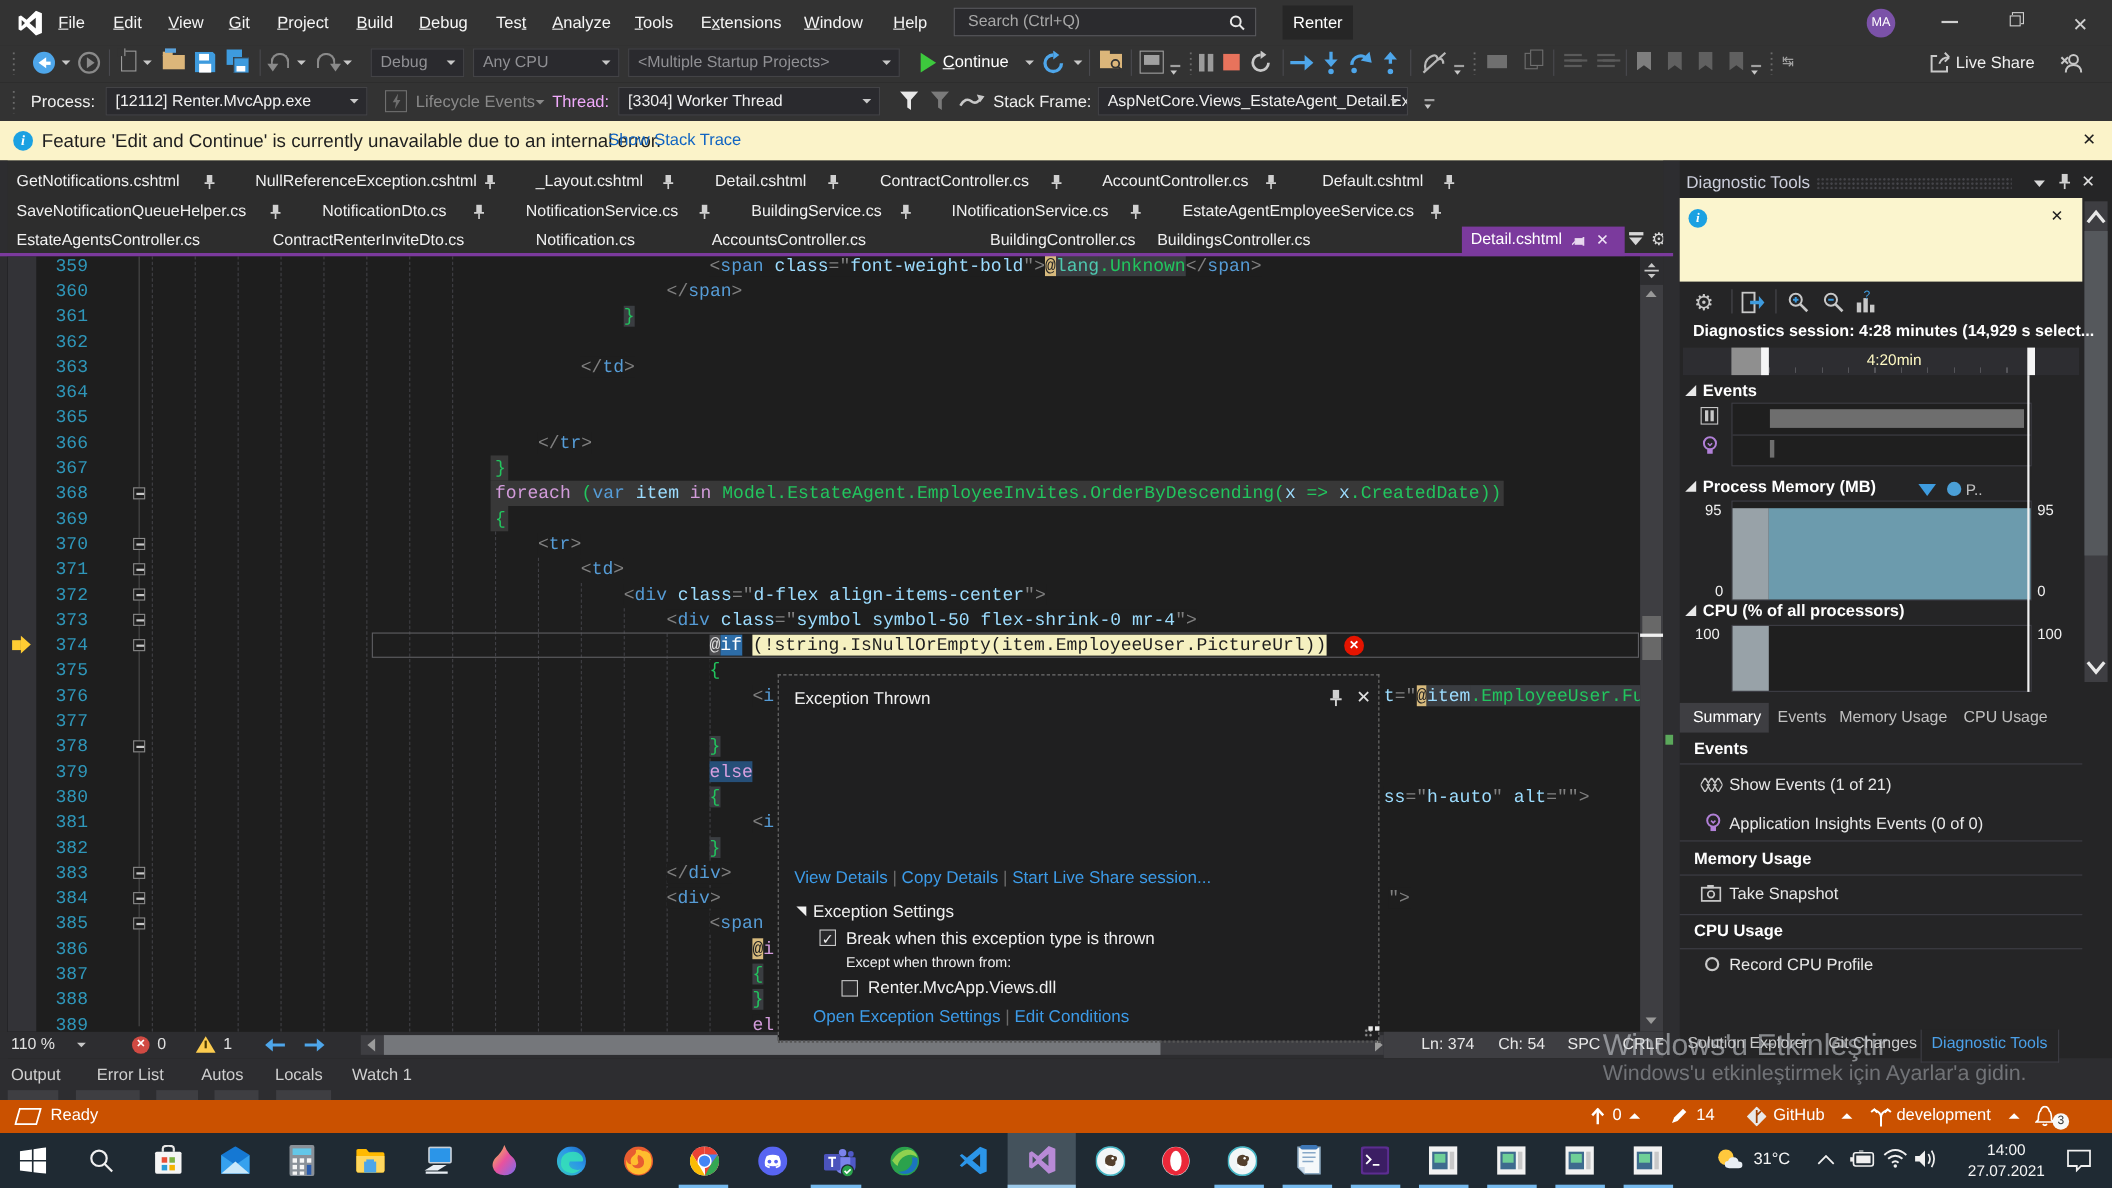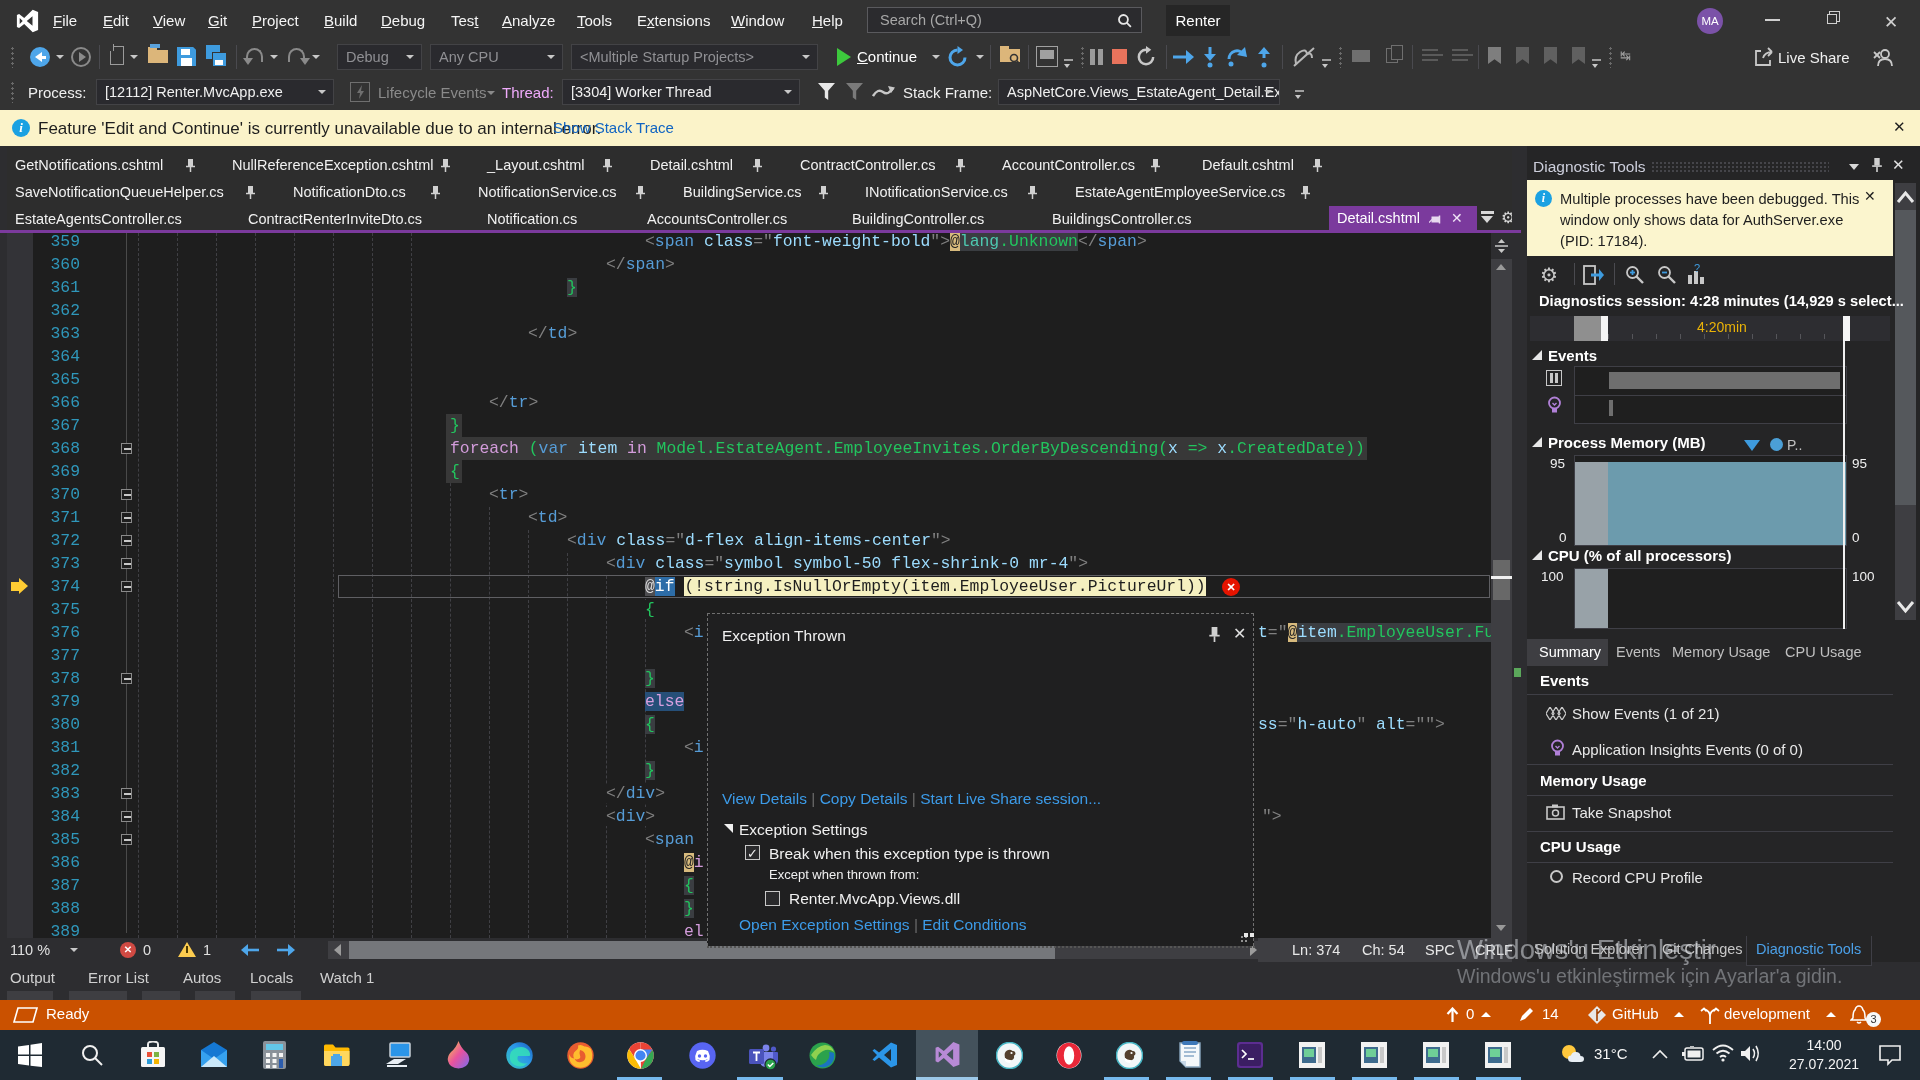--- a/index.html
+++ b/index.html
@@ -233,21 +233,21 @@
 <span class="abs" style="left:15px;top:184px">SaveNotificationQueueHelper.cs</span>
 <span class="abs" style="left:293px;top:184px">NotificationDto.cs</span>
 <span class="abs" style="left:478px;top:184px">NotificationService.cs</span>
 <span class="abs" style="left:683px;top:184px">BuildingService.cs</span>
 <span class="abs" style="left:865px;top:184px">INotificationService.cs</span>
 <span class="abs" style="left:1075px;top:184px">EstateAgentEmployeeService.cs</span>
 <span class="abs" style="left:15px;top:211px">EstateAgentsController.cs</span>
 <span class="abs" style="left:248px;top:211px">ContractRenterInviteDto.cs</span>
 <span class="abs" style="left:487px;top:211px">Notification.cs</span>
 <span class="abs" style="left:647px;top:211px">AccountsController.cs</span>
-<span class="abs" style="left:852px;top:211px">BuildingController.cs</span>
+<span class="abs" style="left:900px;top:211px">BuildingController.cs</span>
 <span class="abs" style="left:1052px;top:211px">BuildingsController.cs</span>
 <svg class="abs" style="left:185px;top:159px" width="11" height="13" viewBox="0 0 11 13">
       <rect x="3" y="0" width="5" height="7" fill="#D0D0D0"></rect>
       <line x1="1" y1="7.5" x2="10" y2="7.5" stroke="#D0D0D0" stroke-width="1.5"></line>
       <line x1="5.5" y1="8" x2="5.5" y2="13" stroke="#D0D0D0" stroke-width="1.5"></line>
     </svg>
 <svg class="abs" style="left:440px;top:159px" width="11" height="13" viewBox="0 0 11 13">
       <rect x="3" y="0" width="5" height="7" fill="#D0D0D0"></rect>
       <line x1="1" y1="7.5" x2="10" y2="7.5" stroke="#D0D0D0" stroke-width="1.5"></line>
       <line x1="5.5" y1="8" x2="5.5" y2="13" stroke="#D0D0D0" stroke-width="1.5"></line>
@@ -510,21 +510,20 @@
 <div class="abs caret" style="left:1849px;top:164px;border-left-width:5px;border-right-width:5px;border-top-width:6px;border-top-color:#D8D8D8"></div>
 <svg class="abs" style="left:1871px;top:158px" width="12" height="14" viewBox="0 0 11 13">
       <rect x="3" y="0" width="5" height="7" fill="#D0D0D0"></rect>
       <line x1="1" y1="7.5" x2="10" y2="7.5" stroke="#D0D0D0" stroke-width="1.5"></line>
       <line x1="5.5" y1="8" x2="5.5" y2="13" stroke="#D0D0D0" stroke-width="1.5"></line>
     </svg>
 <span class="abs" style="left:1892px;top:156px;font-size:15px;color:#E0E0E0">✕</span>
 
 <div class="abs" style="left:1527px;top:180px;width:366px;height:76px;background:#FBF5CE">
   <div style="position:absolute;left:8px;top:10px;width:17px;height:17px;border-radius:50%;background:#1BA1E2;color:#fff;font-size:12px;font-weight:bold;text-align:center;line-height:17px;font-family:'Liberation Serif',serif;font-style:italic">i</div>
-  <div style="position:absolute;left:33px;top:9px;width:300px;font-size:14.7px;color:#1E1E1E;line-height:21px">Multiple processes have been debugged. This window only shows data for AuthServer.exe (PID: 17184).</div>
   <span style="position:absolute;left:337px;top:8px;font-size:14px;color:#1E1E1E">✕</span>
 </div>
 
 <div class="abs" style="left:1895px;top:183px;width:21px;height:437px;background:#3E3E42"></div>
 <div class="abs" style="left:1895px;top:210px;width:21px;height:295px;background:#55585C"></div>
 <svg class="abs" style="left:1896px;top:188px" width="19" height="20" viewBox="0 0 19 20">
       <path d="M2 14 L9.5 5 L17 14" fill="none" stroke="#E8E8E8" stroke-width="3"></path>
     </svg>
 <svg class="abs" style="left:1896px;top:596px" width="19" height="20" viewBox="0 0 19 20">
       <path d="M2 6 L9.5 15 L17 6" fill="none" stroke="#E8E8E8" stroke-width="3"></path>
@@ -556,21 +555,21 @@
       <text x="8" y="9" font-size="11" fill="#3E9BDE" font-family="Liberation Sans">?</text>
     </svg>
 
 <span class="abs" style="left:1539px;top:293px;font-size:14.7px;font-weight:bold;color:#FFFFFF">Diagnostics session: 4:28 minutes (14,929 s select...</span>
 
 <div class="abs" style="left:1530px;top:316px;width:360px;height:25px;background:#2D2D31"></div>
     <div class="abs" style="left:1608px;top:334px;width:240px;height:5px;background-image:repeating-linear-gradient(90deg,#55555A 0 1px,transparent 1px 24px)"></div>
 <div class="abs" style="left:1574px;top:316px;width:34px;height:25px;background:#8F8F8F"></div>
 <div class="abs" style="left:1601px;top:316px;width:7px;height:25px;background:#F5F5F5"></div>
 <div class="abs" style="left:1843px;top:316px;width:7px;height:25px;background:#F5F5F5"></div>
-<span class="abs" style="left:1697px;top:319px;font-size:14px;color:#eab308">4:20min</span>
+<span class="abs" style="left:1697px;top:319px;font-size:14px;color:#fef9c3">4:20min</span>
 
 <div class="abs" style="left:1532px;top:350px;width:0;height:0;border-left:10px solid transparent;border-bottom:10px solid #E8E8E8"></div>
 <span class="abs" style="left:1548px;top:347px;font-size:15px;font-weight:bold;color:#FFFFFF">Events</span>
 <div class="abs" style="left:1574px;top:366px;width:273px;height:58px;background:#1F1F1F;border:1px solid #3F3F46"></div>
 <div class="abs" style="left:1546px;top:370px;width:16px;height:16px;border:1.5px solid #C8C8C8"></div>
 <div class="abs" style="left:1550px;top:373px;width:3px;height:10px;background:#C8C8C8"></div>
 <div class="abs" style="left:1555px;top:373px;width:3px;height:10px;background:#C8C8C8"></div>
 <div class="abs" style="left:1609px;top:372px;width:231px;height:17px;background:#6E6E6E"></div>
 <div class="abs" style="left:1575px;top:395px;width:271px;height:1px;background:#3F3F46"></div>
     <div class="abs" style="left:1609px;top:400px;width:4px;height:16px;background:#6E6E6E"></div>

